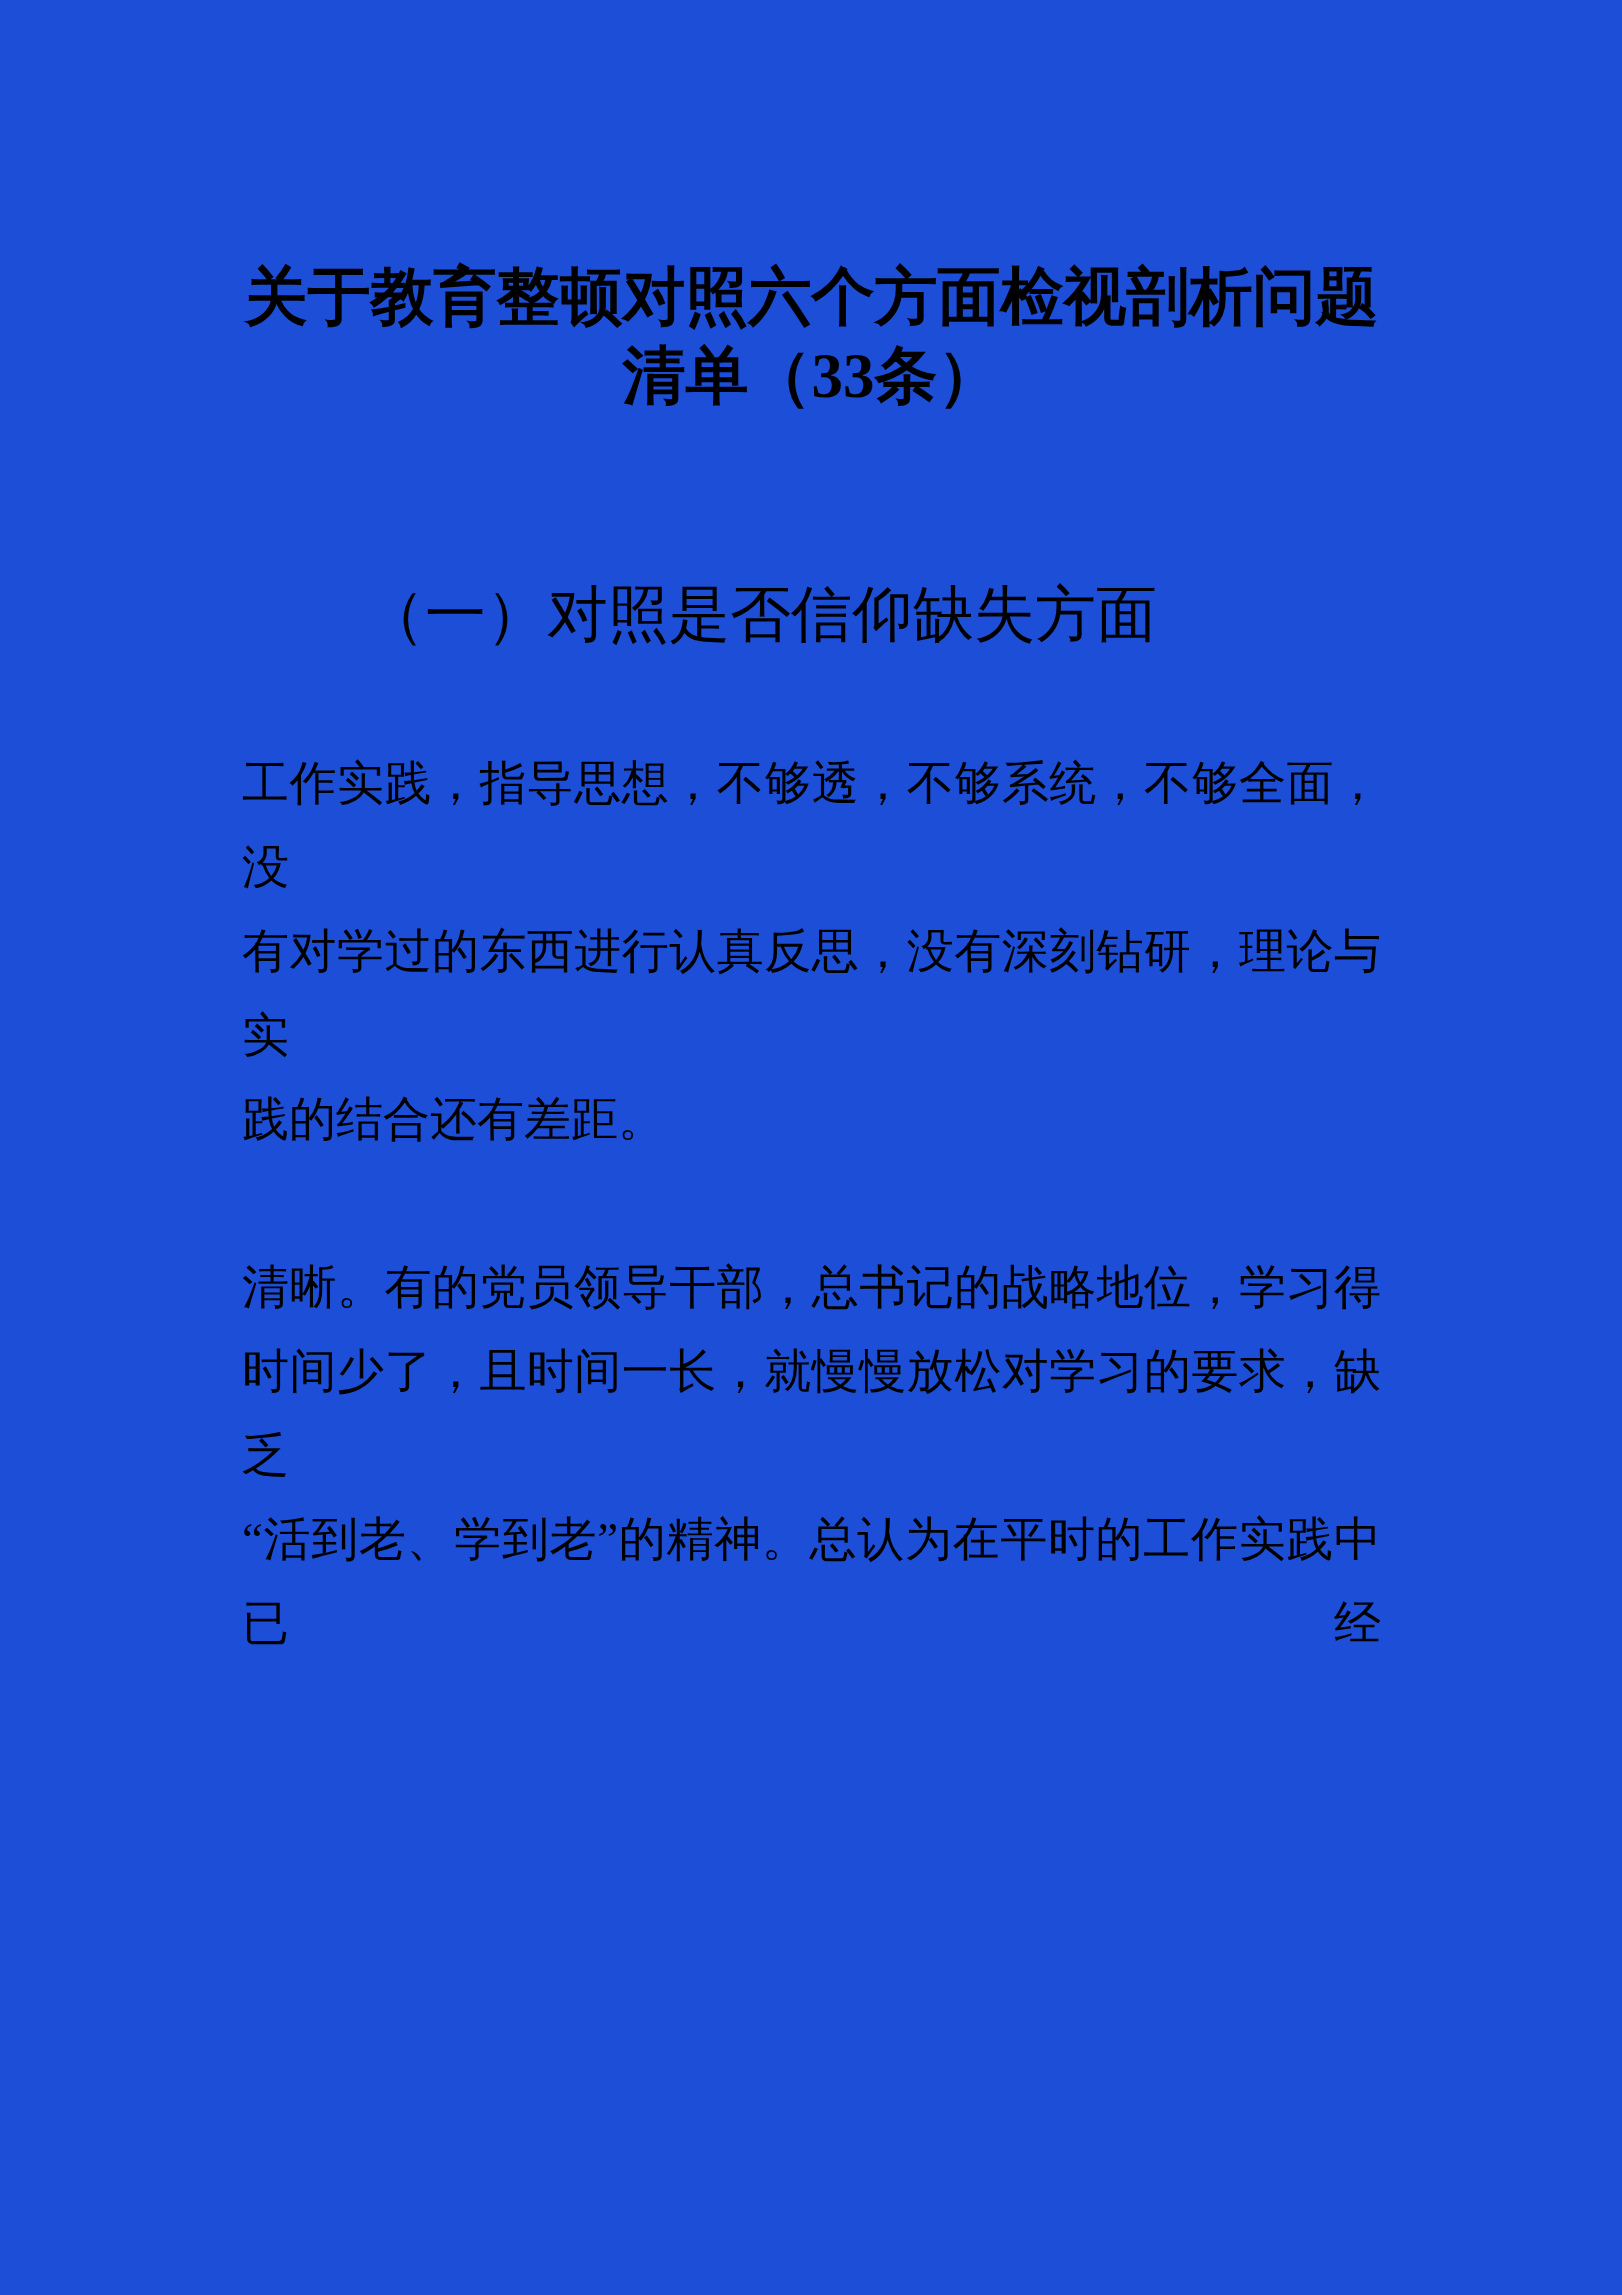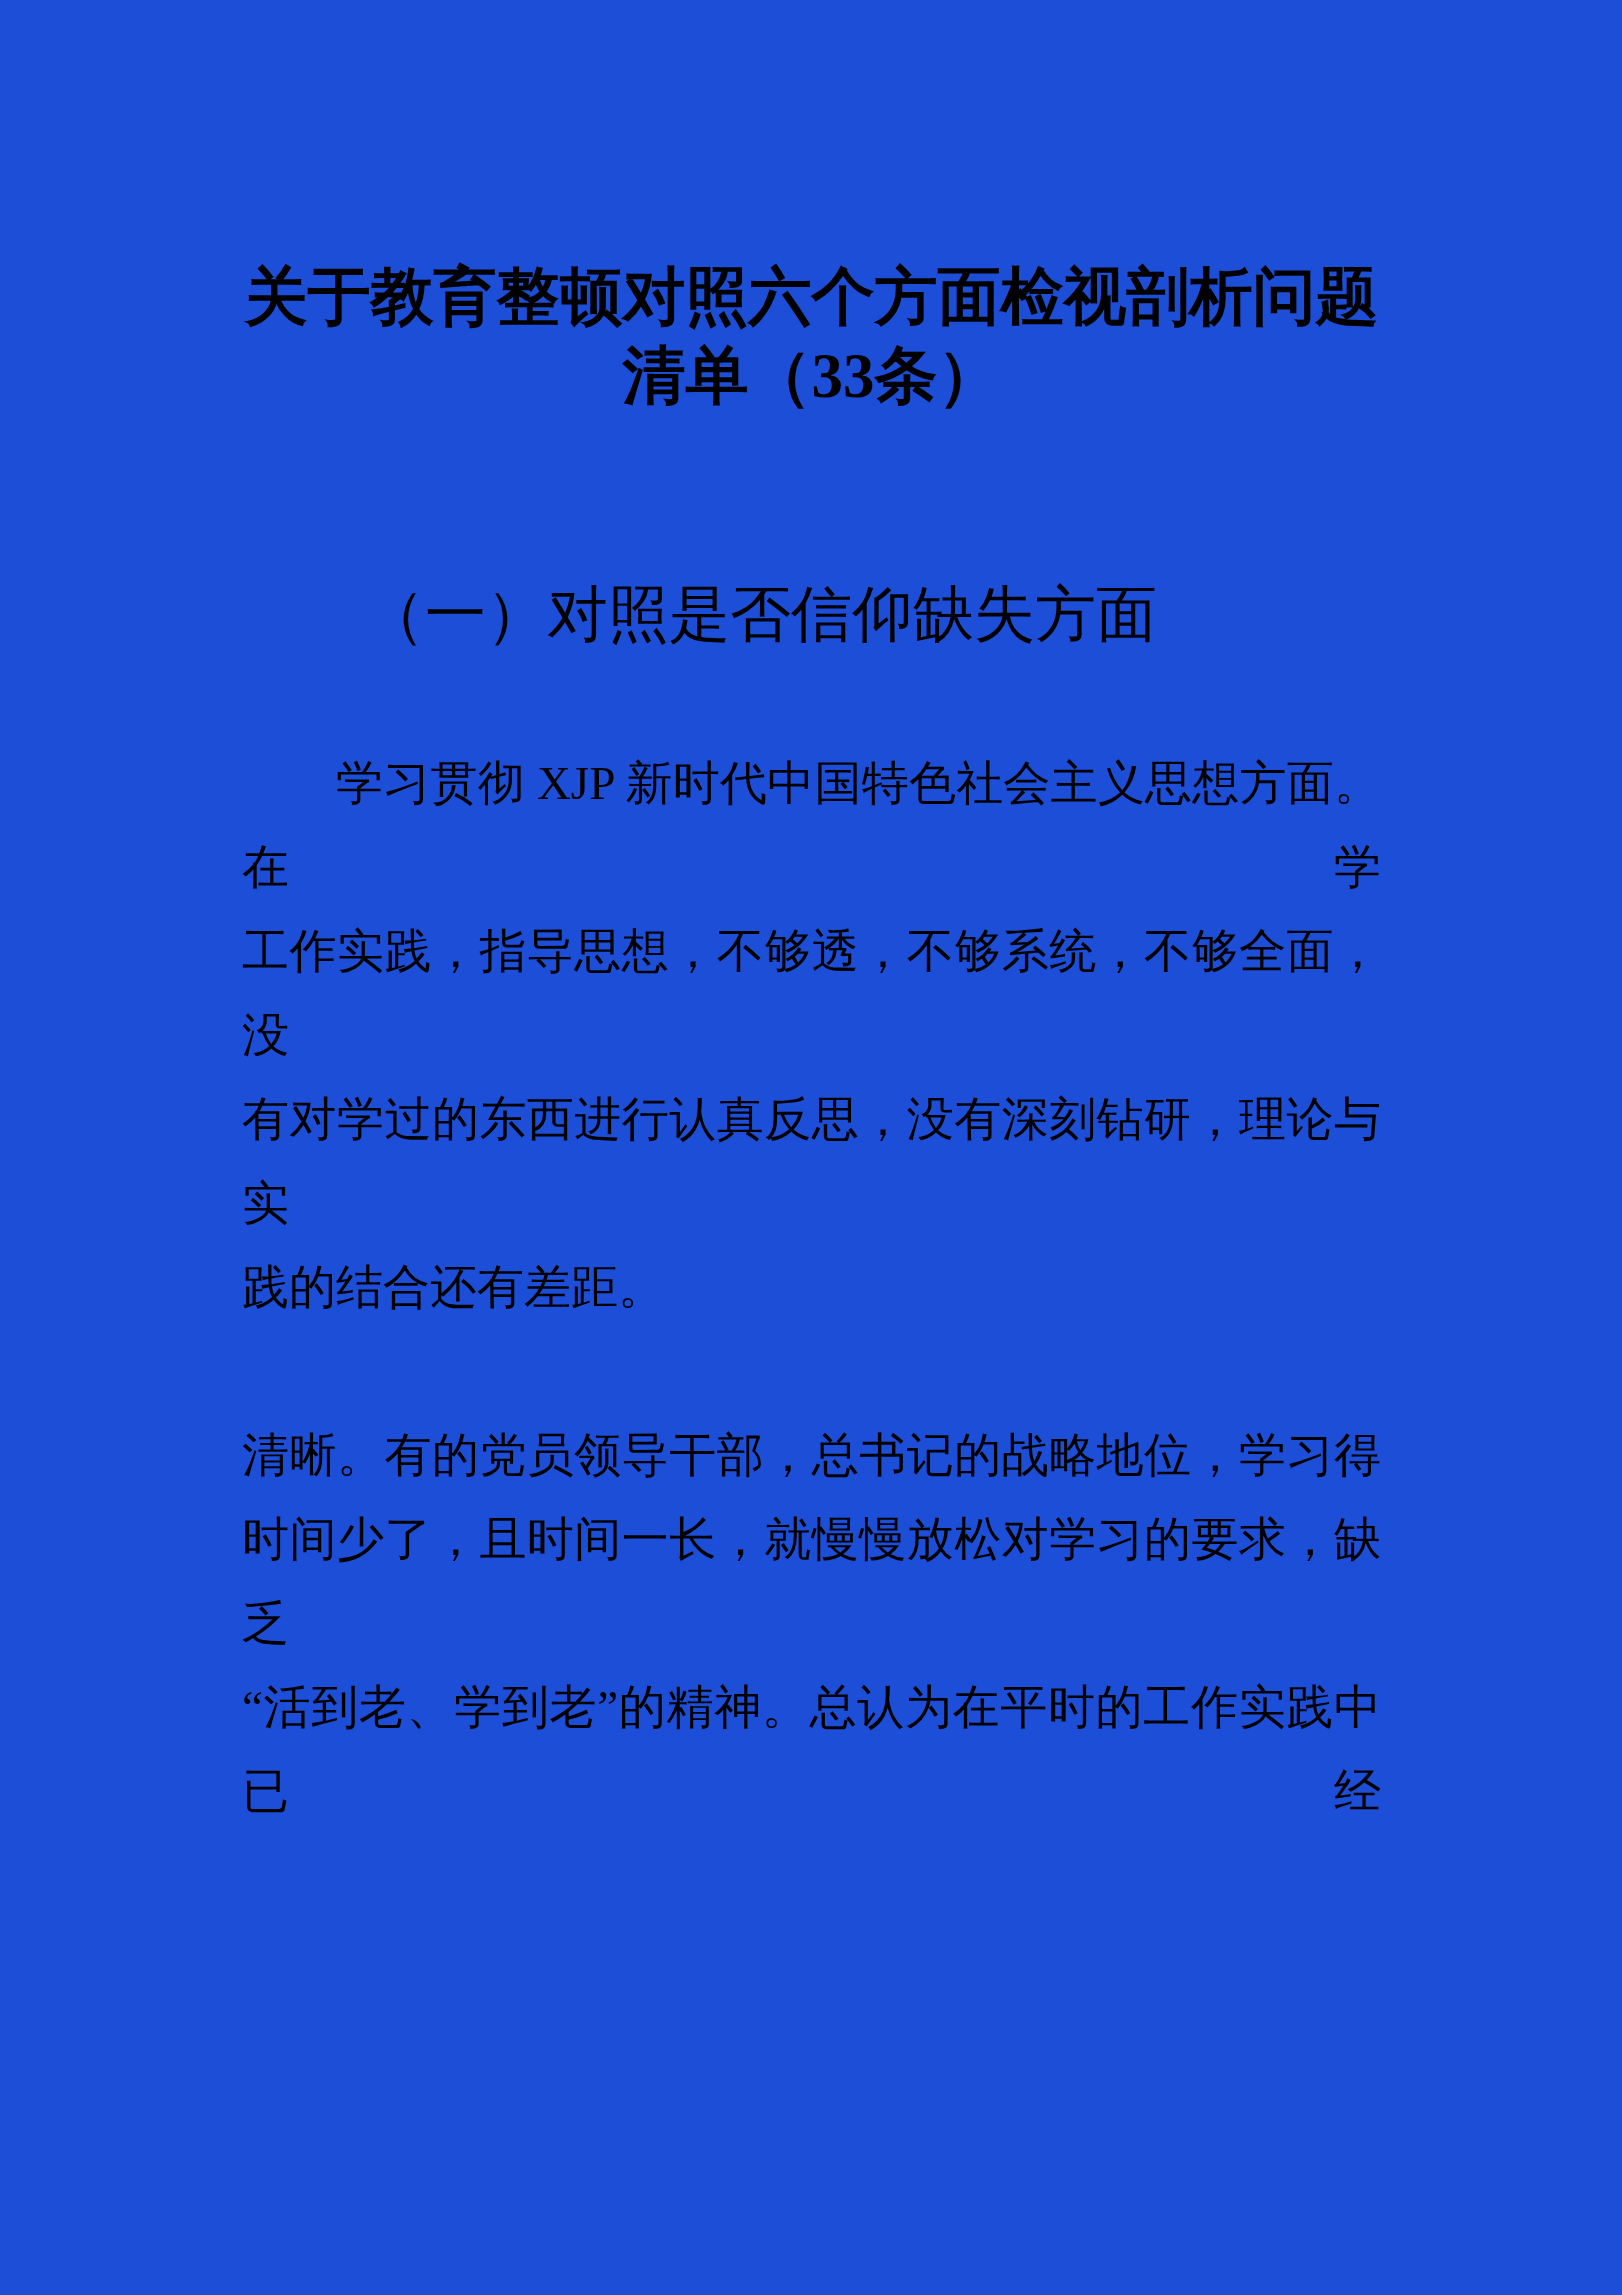--- a/index.html
+++ b/index.html
@@ -61,21 +61,20 @@
 
 <div class="page">
 
   <div class="doc-title line1">关于教育整顿对照六个方面检视剖析问题</div>
 
   <div class="doc-title line2">清单（33条）</div>
 
   <div class="section-heading">（一）对照是否信仰缺失方面</div>
 
   <div class="paragraph">
-    <div class="line first">学习贯彻 XJP 新时代中国特色社会主义思想方面。在学</div>
     <div class="line">工作实践，指导思想，不够透，不够系统，不够全面，没</div>
     <div class="line">有对学过的东西进行认真反思，没有深刻钻研，理论与实</div>
     <div class="line last">践的结合还有差距。</div>
   </div>
 
   <div class="paragraph">
     <div class="line">清晰。有的党员领导干部，总书记的战略地位，学习得</div>
     <div class="line">时间少了，且时间一长，就慢慢放松对学习的要求，缺乏</div>
     <div class="line">“活到老、学到老”的精神。总认为在平时的工作实践中已经</div>
 

